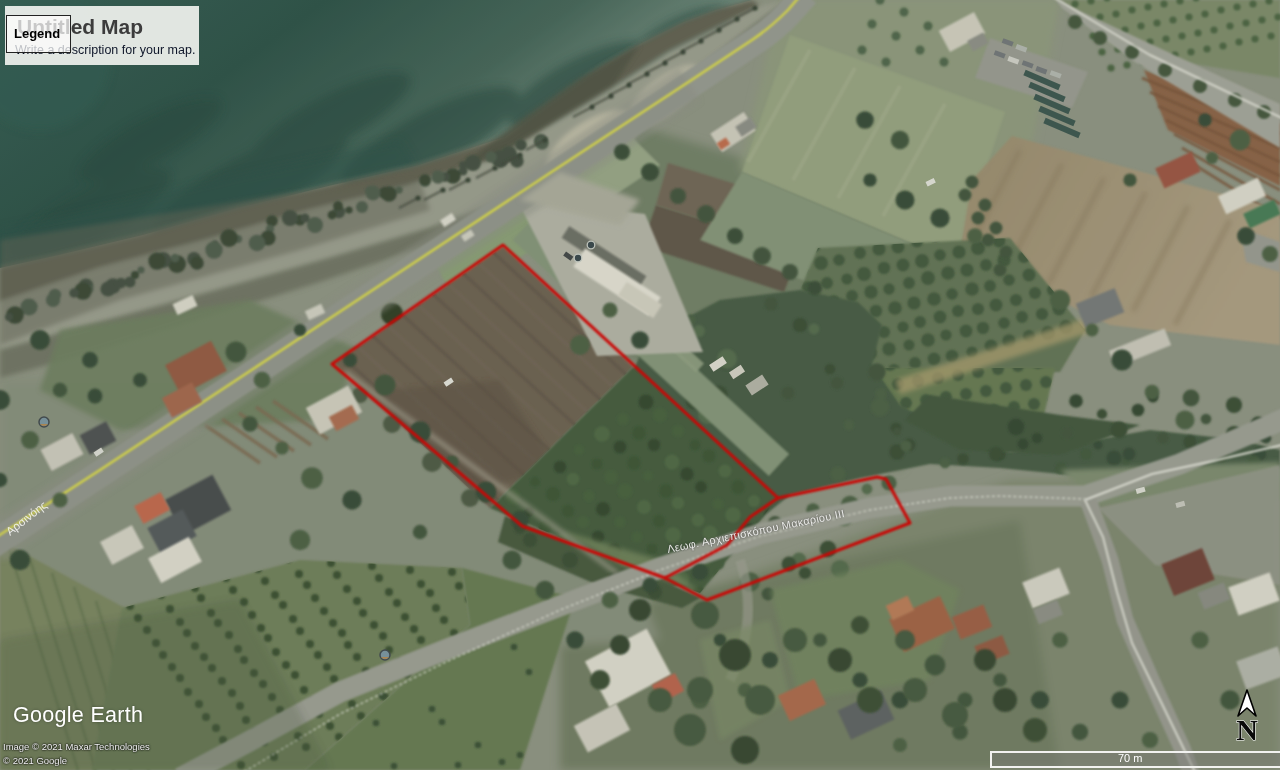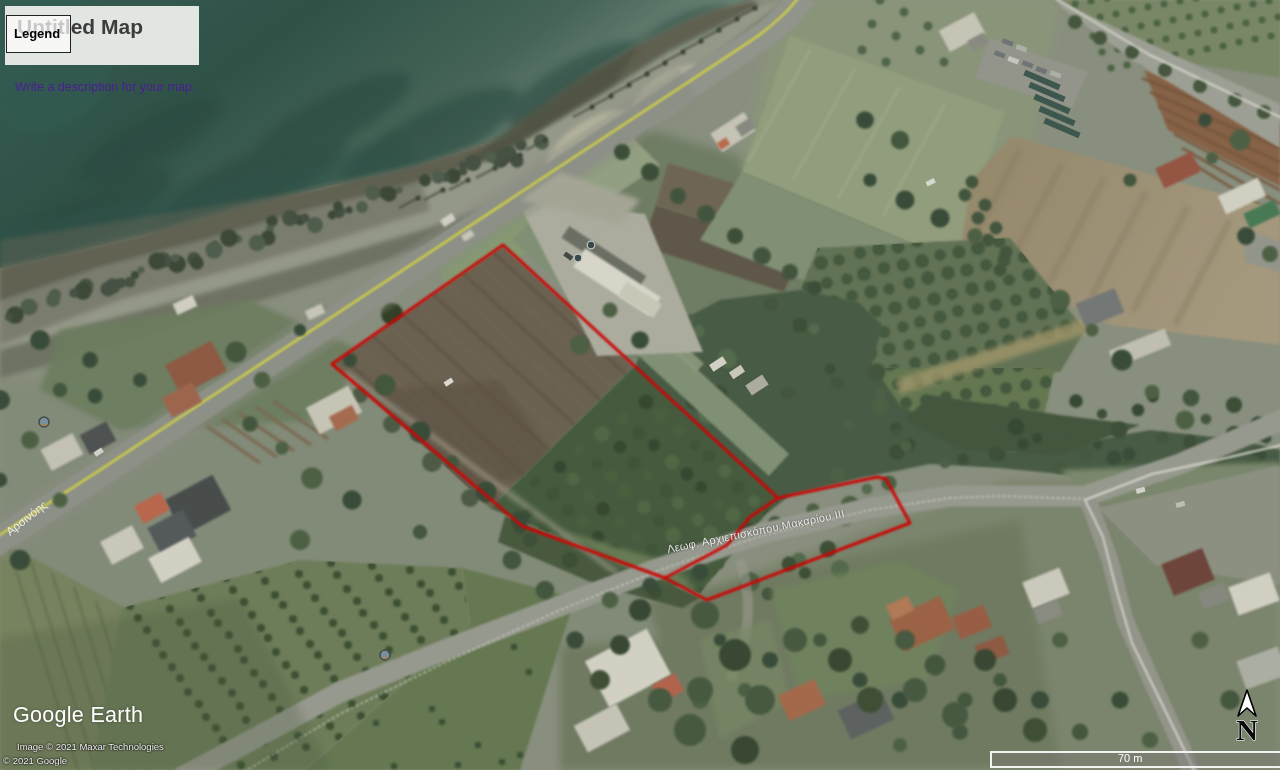--- a/index.html
+++ b/index.html
@@ -1295,29 +1295,29 @@
 <text x="10" y="536" transform="rotate(-38 10 536)" font-family="Liberation Sans,sans-serif" font-size="11.5" fill="#ffffff" opacity="0.95">Αρσινόης</text>
 <rect x="0" y="0" width="1280" height="770" fill="#8a7f5e" opacity="0.05"></rect>
 
 <rect x="0" y="0" width="1280" height="770" fill="#1c241e" opacity="0.045"></rect>
 </svg>
 
 <div class="ov" style="left:5px;top:6px;width:194px;height:59px;background:rgba(233,236,232,0.96);"></div>
 
 <div class="ov" style="left:17px;top:15px;font-size:21px;font-weight:bold;color:#3c3c3c;text-align:center;">Untitled Map</div>
 
-<div class="ov" style="left:15px;top:43px;font-size:12.5px;color:#4c1d95;margin-top:37px;">Write a description for your map.</div>
+<div class="ov" style="left:15px;top:43px;font-size:12.5px;color:#0f172a;">Write a description for your map.</div>
 
 <div class="ov" style="left:6px;top:15px;width:63px;height:36px;background:rgba(255,255,255,0.72);border:1px solid #222;"></div>
 
 <div class="ov" style="left:14px;top:26px;font-size:13px;font-weight:bold;color:#000;">Legend</div>
 
 <div class="ov" style="left:5px;top:703px;font-size:21.5px;color:#ffffff;letter-spacing:0.3px;font-weight:400;text-shadow:0 0 3px rgba(0,0,0,0.35);margin-left:8px;">Google Earth</div>
 
-<div class="ov" style="left:17px;top:741px;font-size:9.5px;color:#f2f2f2;text-shadow:0 0 2px #000,0 0 2px #000;">Image © 2021 Maxar Technologies</div>
+<div class="ov" style="left:3px;top:741px;font-size:9.5px;color:#f2f2f2;text-shadow:0 0 2px #000,0 0 2px #000;">Image © 2021 Maxar Technologies</div>
 
 <div class="ov" style="left:3px;top:755px;font-size:9.5px;color:#f2f2f2;text-shadow:0 0 2px #000,0 0 2px #000;">© 2021 Google</div>
 
 <div class="ov" style="left:990px;top:751px;width:292px;height:13px;background:rgba(120,122,118,0.45);border:2px solid #f2f2f0;border-right:none;"></div>
 
 <div class="ov" style="left:1118px;top:752px;font-size:11px;color:#fff;">70 m</div>
 
 <svg class="ov" style="left:1234px;top:688px" width="34" height="56" viewBox="0 0 34 56">
       <polygon points="13,2 4,28 13,20 22,28" fill="#ffffff" stroke="#000" stroke-width="1.6" stroke-linejoin="round"></polygon>
       <text x="13" y="52" text-anchor="middle" font-family="Liberation Serif,serif" font-size="30" font-weight="bold" fill="#0a0a0a" stroke="#ffffff" stroke-width="1" style="paint-order:stroke">N</text>

